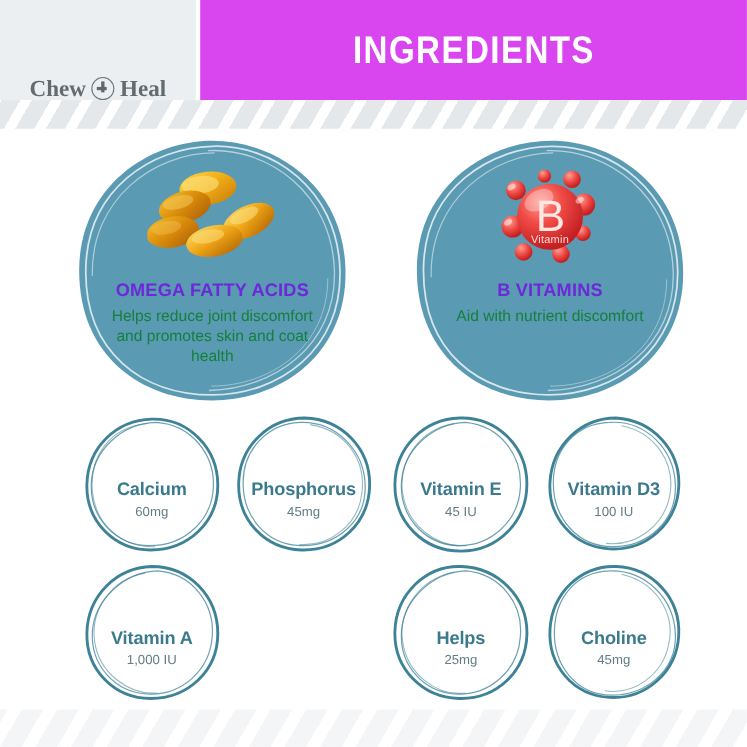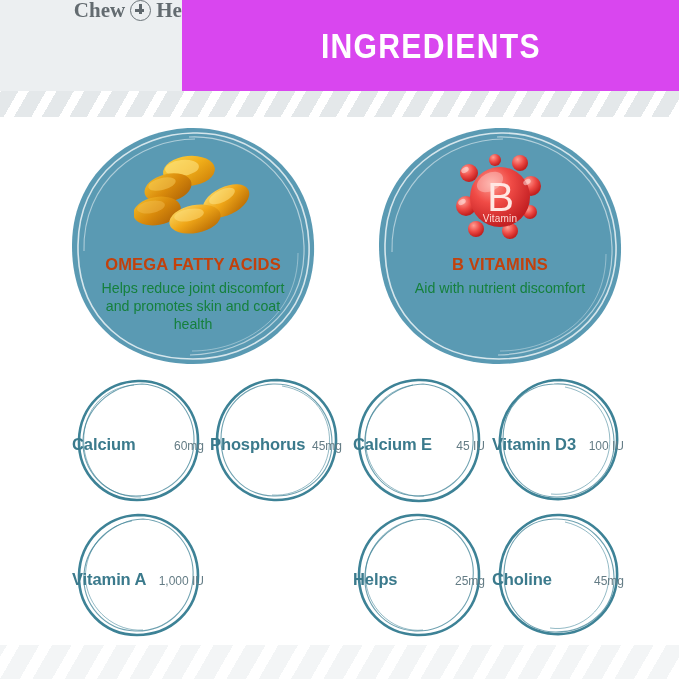--- a/index.html
+++ b/index.html
@@ -26,23 +26,22 @@
     width: 679px;
     height: 91px;
   }
   .logo-panel {
     position: absolute;
     left: 0; top: 0;
     width: 178px;
     height: 91px;
     background: #eceff1;
     display: flex;
-    align-items: flex-start;
+    align-items: flex-end;
     justify-content: center;
-    padding-left: 47px;
   }
   .logo-wrap {
     display: flex;
     align-items: center;
     justify-content: center;
     gap: 2px;
   }
   .logo-word {
     font-family: "Liberation Serif", serif;
     font-weight: bold;
@@ -157,21 +156,21 @@
     padding-top: 24px;
     box-sizing: border-box;
   }
   .feature-icon {
     height: 100px;
     display: flex;
     align-items: center;
     justify-content: center;
   }
   .feature-title {
-    color: #c2410c;
+    color: #6d28d9;
     font-weight: bold;
     font-size: 16.5px;
     letter-spacing: 0.2px;
     margin-top: 6px;
     white-space: nowrap;
   }
   .feature-desc {
     color: #15803d;
     font-size: 14.2px;
     line-height: 1.27;
@@ -190,25 +189,26 @@
     height: 132px;
   }
   .nutrient-ring {
     position: absolute;
     left: 0; top: 0;
     width: 132px; height: 132px;
   }
   .nutrient-ring svg { display: block; width: 132px; height: 132px; }
   .nutrient-txt {
     position: absolute;
-    left: 0; top: 4px;
+    left: 0; top: 14px;
     width: 132px; height: 132px;
     display: flex;
+    flex-direction: column;
     align-items: center;
-    justify-content: space-between;
+    justify-content: center;
   }
   .nutrient-name {
     color: #3b7a8c;
     font-weight: bold;
     font-size: 16.5px;
     white-space: nowrap;
     letter-spacing: -0.1px;
   }
   .nutrient-amt {
     color: #647c85;
@@ -410,21 +410,21 @@
 
     <div class="nutrient row1 col3">
       <div class="nutrient-ring">
         <svg viewBox="0 0 132 132" xmlns="http://www.w3.org/2000/svg">
           <path d="M65 6 C99 5 126 32 126 66 C126 100 100 127 66 127 C32 127 6 101 6 67 C6 33 32 7 65 6 Z" fill="none" stroke="#3d8296" stroke-width="2.6" stroke-linecap="round"></path>
           <path d="M70 10 C102 13 122 40 120 70 C118 101 92 123 62 122 C31 120 10 94 12 64 C14 35 40 11 70 10 Z" fill="none" stroke="#3d8296" stroke-width="1.1" opacity="0.75"></path>
           <path d="M60 11 C29 16 9 44 13 74 C17 103 43 124 71 122" fill="none" stroke="#3d8296" stroke-width="1" opacity="0.55"></path>
         </svg>
       </div>
       <div class="nutrient-txt">
-        <div class="nutrient-name">Calcium E</div>
+        <div class="nutrient-name">Vitamin E</div>
         <div class="nutrient-amt">45 IU</div>
       </div>
     </div>
 
     <div class="nutrient row1 col4">
       <div class="nutrient-ring">
         <svg viewBox="0 0 132 132" xmlns="http://www.w3.org/2000/svg">
           <path d="M68 6 C101 8 127 35 125 69 C123 102 96 127 62 125 C30 123 6 97 8 64 C10 31 36 6 68 6 Z" fill="none" stroke="#3d8296" stroke-width="2.6" stroke-linecap="round"></path>
           <path d="M62 10 C95 8 121 34 122 67 C123 100 97 123 65 123 C33 123 11 97 11 65 C11 34 32 11 62 10 Z" fill="none" stroke="#3d8296" stroke-width="1.1" opacity="0.75"></path>
           <path d="M73 13 C104 19 122 47 117 76 C112 104 86 123 59 120" fill="none" stroke="#3d8296" stroke-width="1" opacity="0.55"></path>

